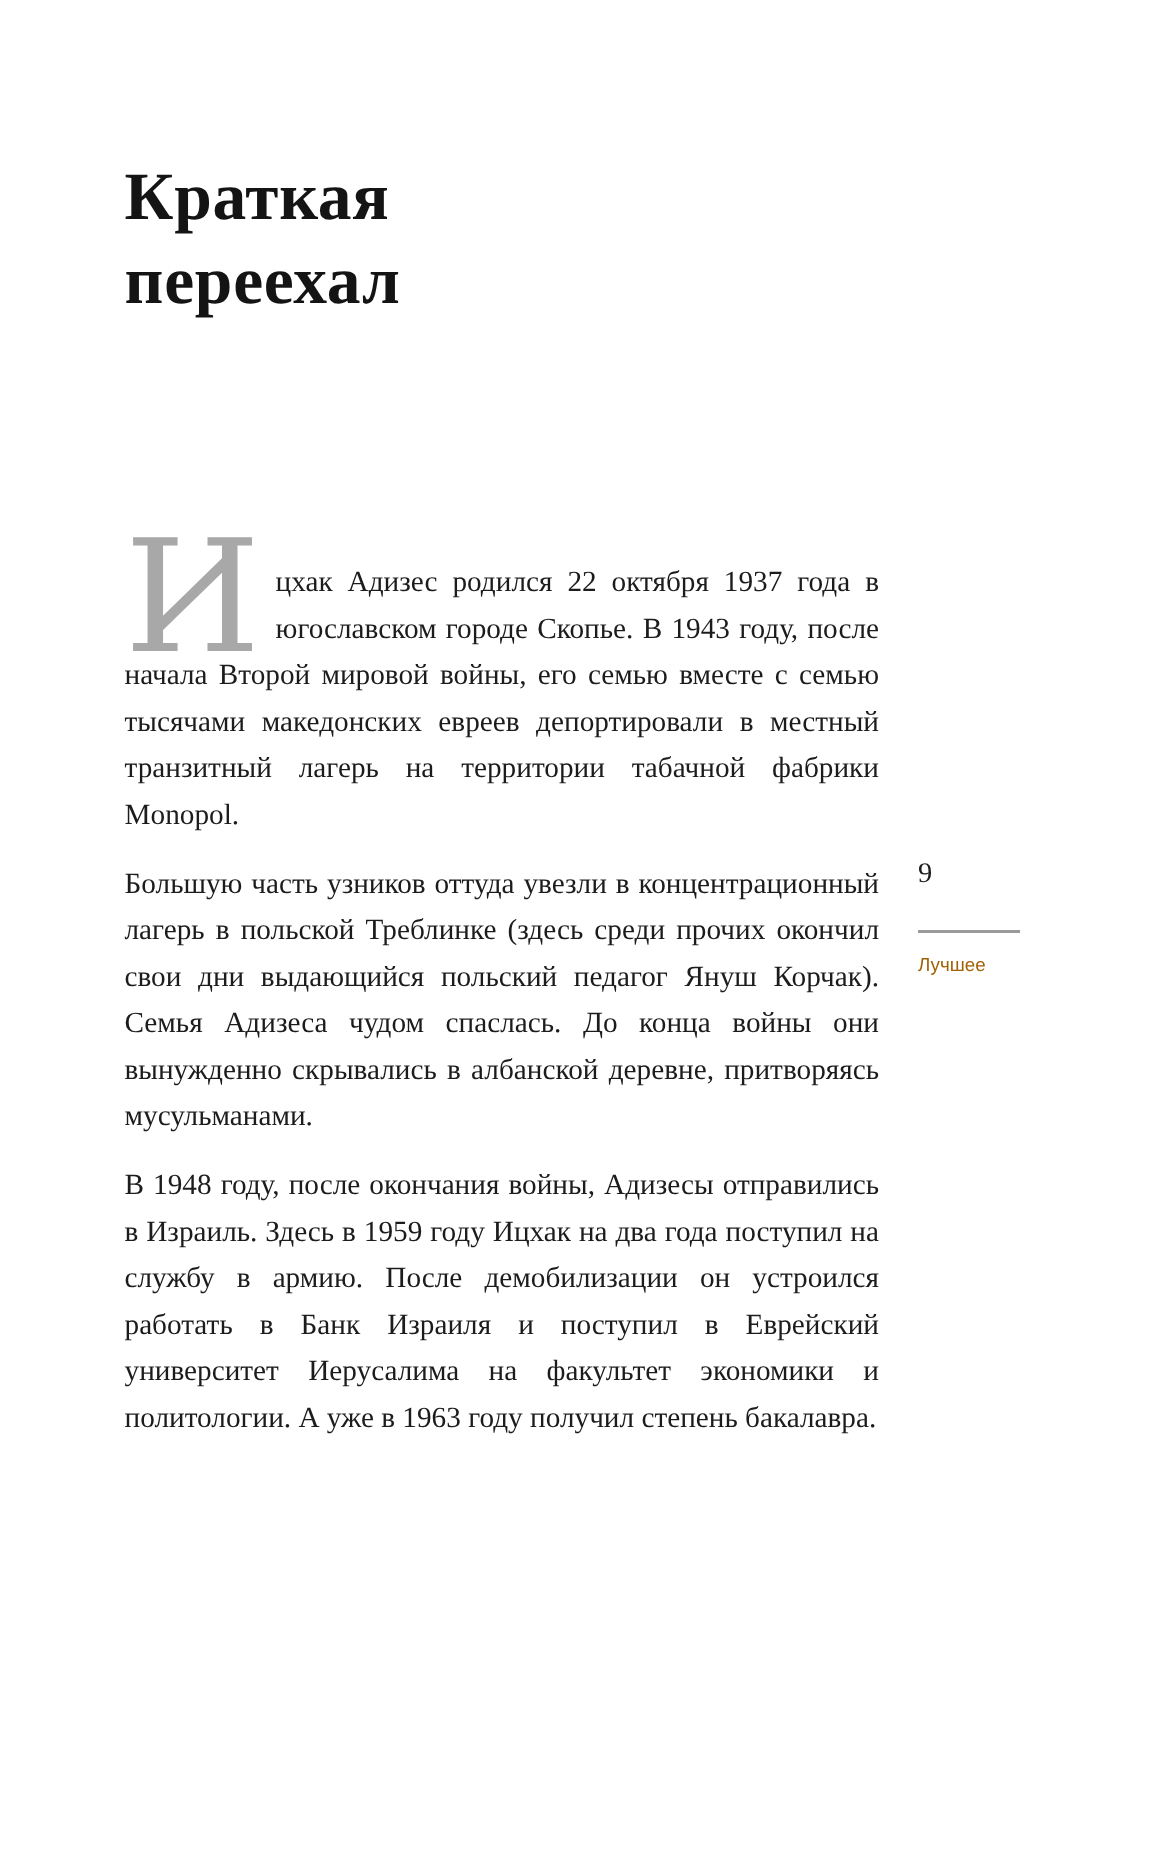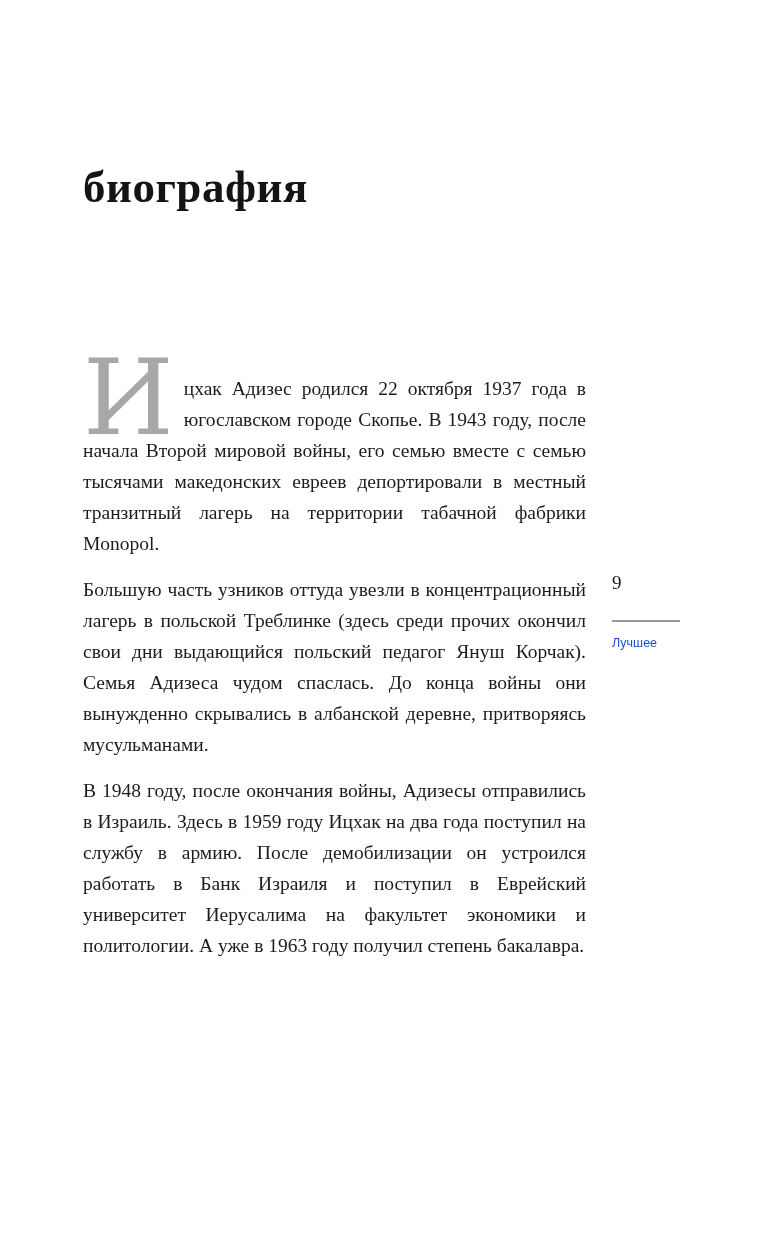--- a/index.html
+++ b/index.html
@@ -67,33 +67,33 @@
     margin-top: 26px;
     width: 68px;
     height: 2px;
     background: #9a9a9a;
     border: none;
   }
   .edition-label {
     margin-top: 14px;
     font-family: "Liberation Sans", sans-serif;
     font-size: 12.5px;
-    color: #1d4ed8;
+    color: #a16207;
   }
 </style>
 </head>
 <body>
 
 <div class="page">
 
   <div class="main-column">
 
     <h1 class="book-title">
-      <br>
-      <span>биография</span>
+      <span>Краткая</span><br>
+      <span>переехал</span>
     </h1>
 
     <div class="body-text">
       <p>
         <span class="dropcap">И</span><span>цхак Адизес родился 22 октября 1937 года в югославском городе Скопье. В 1943 году, после начала Второй мировой войны, его семью вместе с семью тысячами македонских евреев депортировали в местный транзитный лагерь на территории табачной фабрики Monopol.</span>
       </p>
       <p>Большую часть узников оттуда увезли в концентрационный лагерь в польской Треблинке (здесь среди прочих окончил свои дни выдающийся польский педагог Януш Корчак). Семья Адизеса чудом спаслась. До конца войны они вынужденно скрывались в албанской деревне, притворяясь мусульманами.</p>
       <p>В 1948 году, после окончания войны, Адизесы отправились в Израиль. Здесь в 1959 году Ицхак на два года поступил на службу в армию. После демобилизации он устроился работать в Банк Израиля и поступил в Еврейский университет Иерусалима на факультет экономики и политологии. А уже в 1963 году получил степень бакалавра.</p>
     </div>
 

